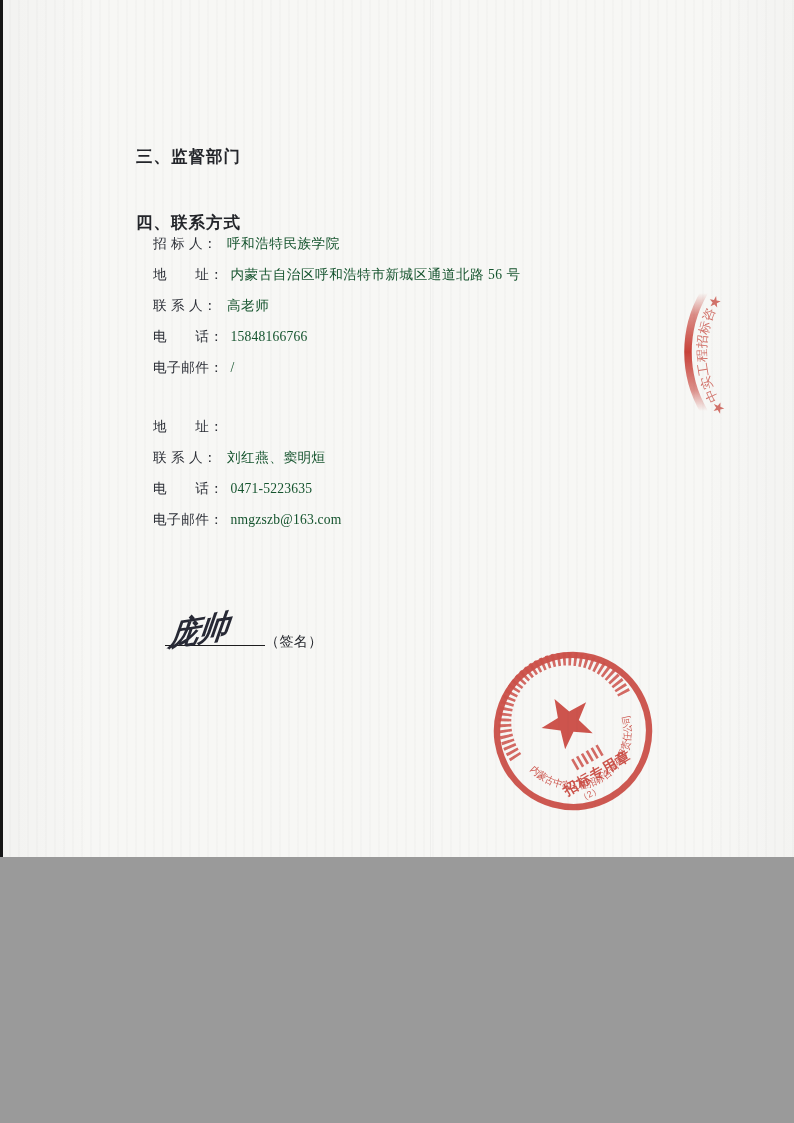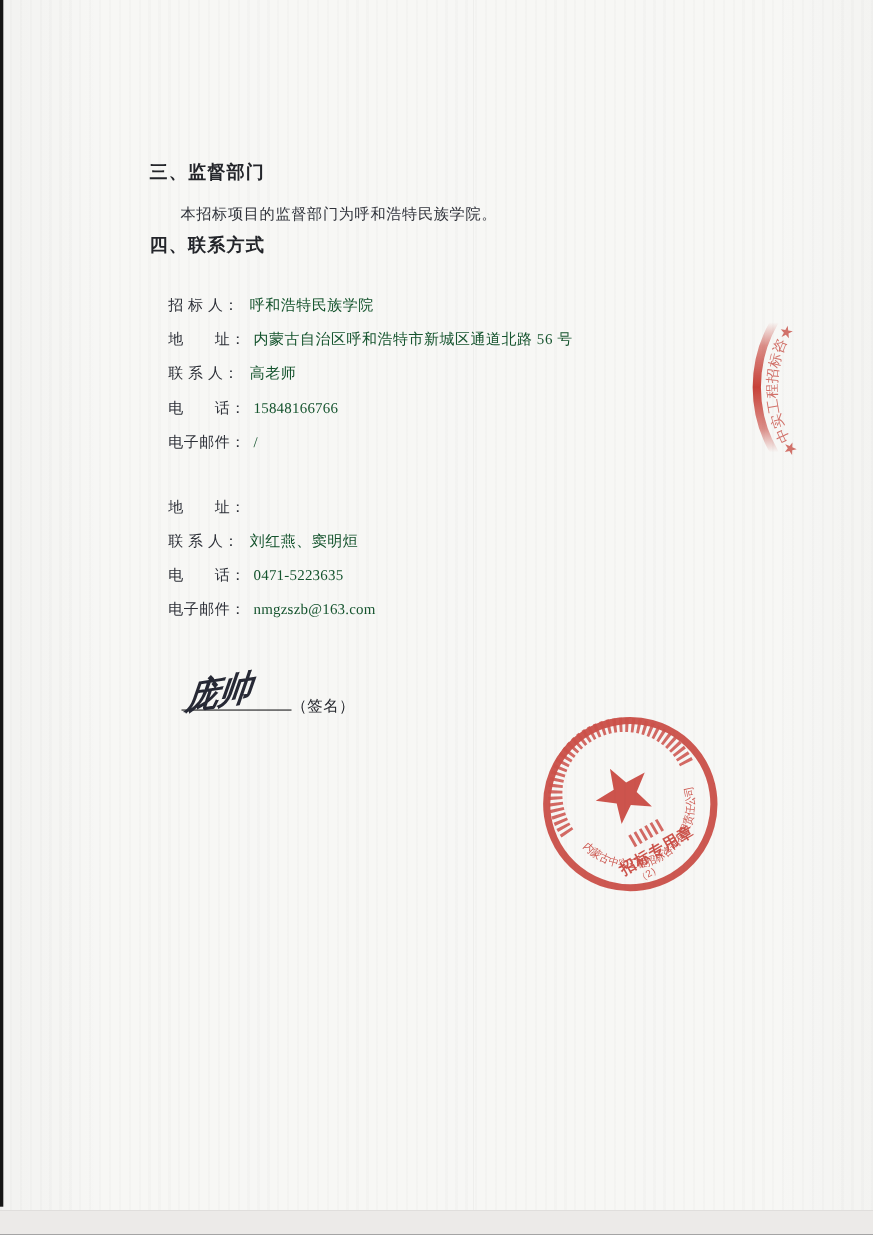--- a/index.html
+++ b/index.html
@@ -1,18 +1,18 @@
 <!DOCTYPE html>
 <html><head>
 <meta charset="utf-8">
 <style>
   html,body{margin:0;padding:0;background:#9a9a9a;}
   .page{
     position:relative;
-    width:794px;height:1122px;
+    width:794px;height:857px;
     margin:0 auto;
     background:#f7f7f5;
     overflow:hidden;
     font-family:"Liberation Serif", serif;
     color:#30333b;
   }
   
   .page::before{
     content:"";position:absolute;inset:0;pointer-events:none;
     background:
@@ -21,21 +21,21 @@
   }
   .scan-edge-left{position:absolute;left:0;top:0;width:3px;height:1097px;background:#161616;}
   .scan-seam{position:absolute;left:430px;top:0;width:1px;height:1123px;background:rgba(0,0,0,0.035);}
   .scan-band-bottom{position:absolute;left:0;top:1100px;width:794px;height:23px;background:#eceae8;border-top:1px solid rgba(0,0,0,0.05);}
 
   .h-sec{position:absolute;font-family:"Liberation Sans", sans-serif;font-weight:bold;font-size:16.5px;color:#23252a;letter-spacing:1px;white-space:pre;}
   #sec3-h{left:136px;top:146px;}
   #sec3-body{position:absolute;left:164px;top:186px;font-size:13.8px;letter-spacing:0.6px;white-space:pre;}
   #sec4-h{left:136px;top:212px;}
 
-  .rows{position:absolute;left:153px;margin-top:34px;}
+  .rows{position:absolute;left:153px;}
   #tenderer-rows{top:237px;}
   #agency-rows{top:420px;}
   .row{display:flex;align-items:baseline;margin-bottom:16.5px;font-size:13.6px;line-height:14.5px;letter-spacing:0.5px;}
   .lbl{white-space:pre;min-width:67px;color:#2c2f37;}
   .val{white-space:pre;margin-left:7px;color:#14532d;}
   .val-latin{letter-spacing:0.2px;}
 
   .sig-line{position:absolute;font-size:14px;letter-spacing:0.4px;white-space:pre;color:#26282e;}
   #sig-line-1{left:165px;top:632px;}
   #sig-line-2{left:308px;top:692px;}
@@ -58,21 +58,20 @@
 </head>
 <body>
 
 <div class="page">
 
   <div class="scan-edge-left"></div>
   <div class="scan-seam"></div>
   <div class="scan-band-bottom"></div>
 
   <div id="sec3-h" class="h-sec">三、监督部门</div>
-  <div id="sec3-body">本招标项目的监督部门为呼和浩特民族学院。</div>
   <div id="sec4-h" class="h-sec">四、联系方式</div>
 
   <div id="tenderer-rows" class="rows">
     <div class="row">
       <span class="lbl">招 标 人：</span>
       <span class="val">呼和浩特民族学院</span>
     </div>
     <div class="row">
       <span class="lbl">地　　址：</span>
       <span class="val">内蒙古自治区呼和浩特市新城区通道北路 56 号</span>

